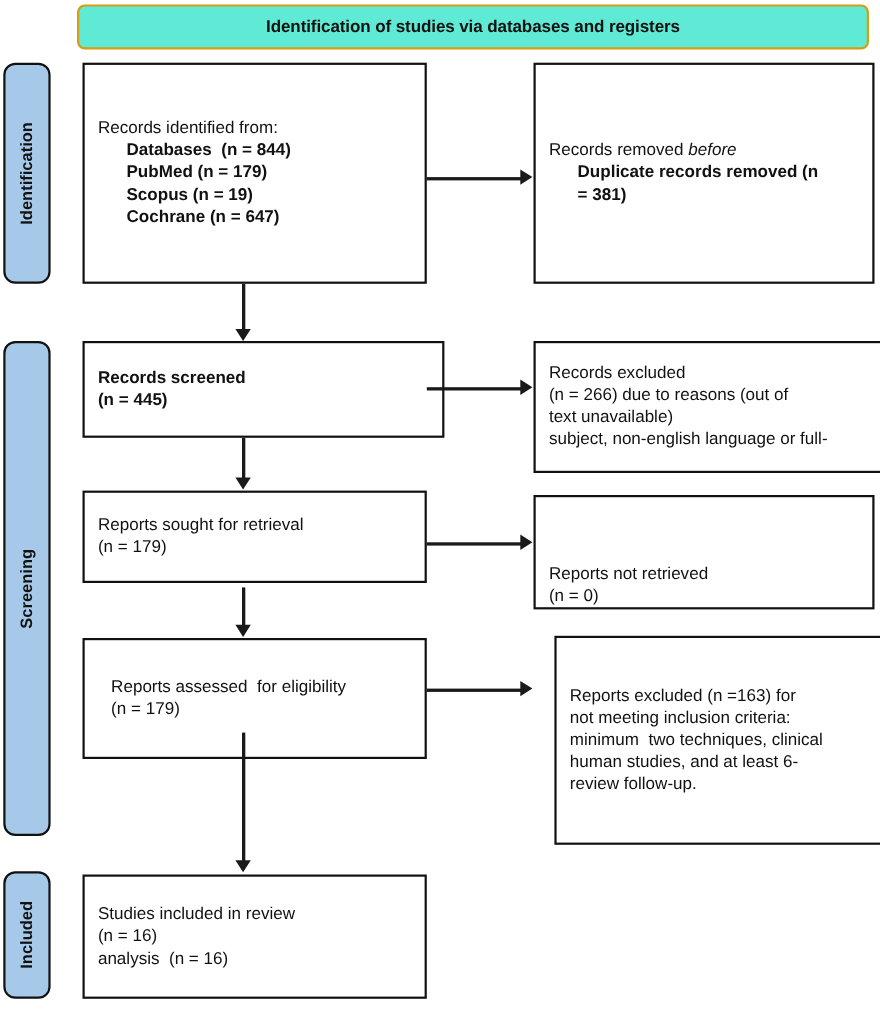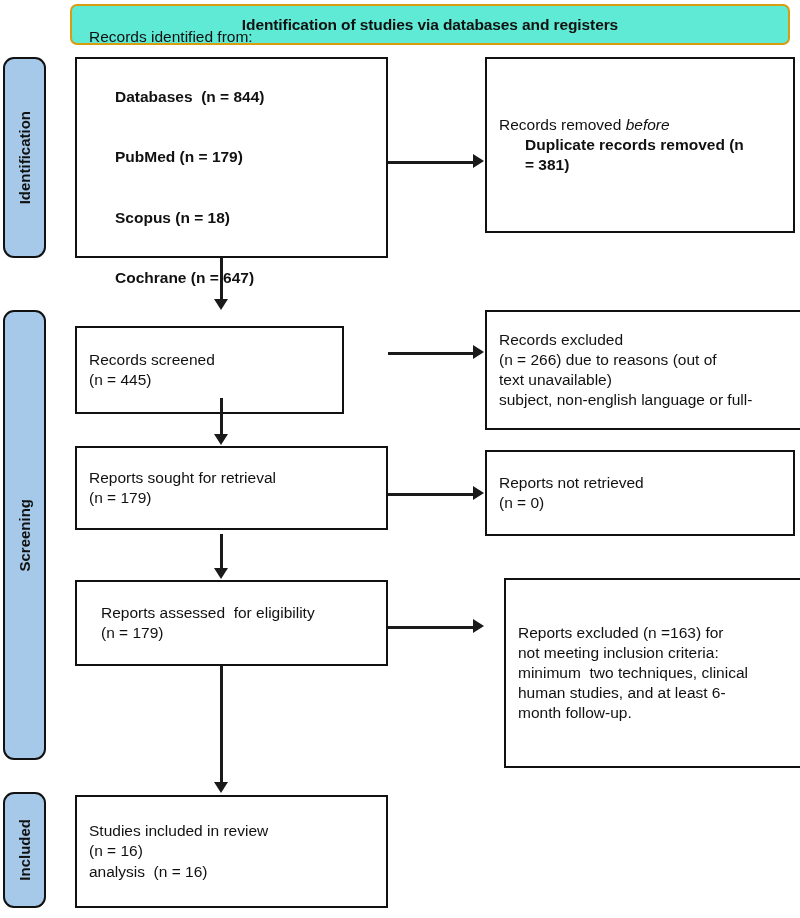--- a/index.html
+++ b/index.html
@@ -79,30 +79,30 @@
     justify-content: center;
     font-size: 15.5px;
     line-height: 1.30;
     color: #111111;
   }
   .box .ln { white-space: pre-wrap; }
   .box .indent { padding-left: 26px; font-weight: bold; }
   .box .it { font-style: italic; }
 
   
-  #box-identified  { left: 75px; top: 57px;  width: 313px; height: 201px; gap: 40px; }
-  #box-screened    { left: 75px; top: 326px; width: 269px; height: 88px;  }
+  #box-identified  { left: 75px; top: 57px;  width: 313px; height: 201px; }
+  #box-screened    { left: 75px; top: 310px; width: 329px; height: 88px; font-weight: bold;  }
   #box-sought      { left: 75px; top: 446px; width: 313px; height: 84px;  }
-  #box-assessed    { left: 75px; top: 580px; width: 313px; height: 86px; padding-left: 24px;  }
+  #box-assessed    { left: 75px; top: 580px; width: 313px; height: 110px; padding-left: 24px;  }
   #box-included    { left: 75px; top: 795px; width: 313px; height: 113px; }
 
   
-  #box-removed     { left: 485px; top: 57px;  width: 310px; height: 176px; }
+  #box-removed     { left: 485px; top: 57px;  width: 310px; height: 201px; }
   #box-excl-screen { left: 485px; top: 310px; width: 344px; height: 120px; }
-  #box-notretr     { left: 485px; top: 450px; width: 310px; height: 86px;  }
+  #box-notretr     { left: 485px; top: 450px; width: 310px; height: 104px; justify-content: flex-end;  }
   #box-excl-elig   { left: 504px; top: 578px; width: 310px; height: 190px; }
 
   
   .conn {
     position: absolute;
     background: #1a1a1a;
   }
   .v-line { width: 2.5px; }
   .h-line { height: 2.5px; }
 
@@ -137,21 +137,21 @@
     <span>Screening</span>
   </div>
   <div class="stage-bar" id="bar-included">
     <span>Included</span>
   </div>
 
   <div class="box" id="box-identified">
     <div class="ln">Records identified from:</div>
     <div class="ln indent">Databases  (n = 844)</div>
     <div class="ln indent">PubMed (n = 179)</div>
-    <div class="ln indent">Scopus (n = 18)</div>
+    <div class="ln indent">Scopus (n = 19)</div>
     <div class="ln indent">Cochrane (n = 647)</div>
   </div>
 
   <div class="box" id="box-removed">
     <div class="ln"><span>Records removed </span><span class="it">before</span></div>
     <div class="ln indent">Duplicate records removed (n</div>
     <div class="ln indent">= 381)</div>
   </div>
 
   <div class="conn h-line" style="left:388px; top:161px; width:86px;"></div>
@@ -197,21 +197,21 @@
   <div class="box" id="box-assessed">
     <div class="ln">Reports assessed  for eligibility</div>
     <div class="ln">(n = 179)</div>
   </div>
 
   <div class="box" id="box-excl-elig">
     <div class="ln">Reports excluded (n =163) for</div>
     <div class="ln">not meeting inclusion criteria:</div>
     <div class="ln">minimum  two techniques, clinical</div>
     <div class="ln">human studies, and at least 6-</div>
-    <div class="ln">month follow-up.</div>
+    <div class="ln">review follow-up.</div>
   </div>
 
   <div class="conn h-line" style="left:388px; top:626px; width:86px;"></div>
   <div class="arrow-right" style="left:473px; top:619px;"></div>
 
   <div class="conn v-line" style="left:220px; top:666px; height:117px;"></div>
   <div class="arrow-down" style="left:214px; top:782px;"></div>
 
   <div class="box" id="box-included">
     <div class="ln">Studies included in review</div>

